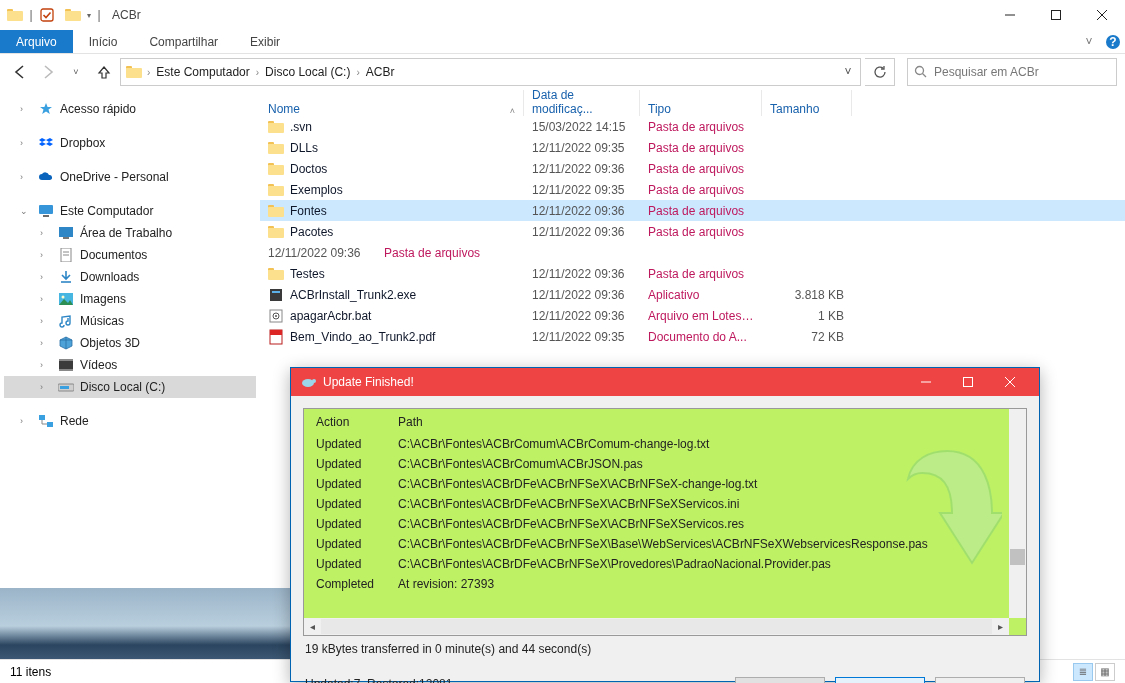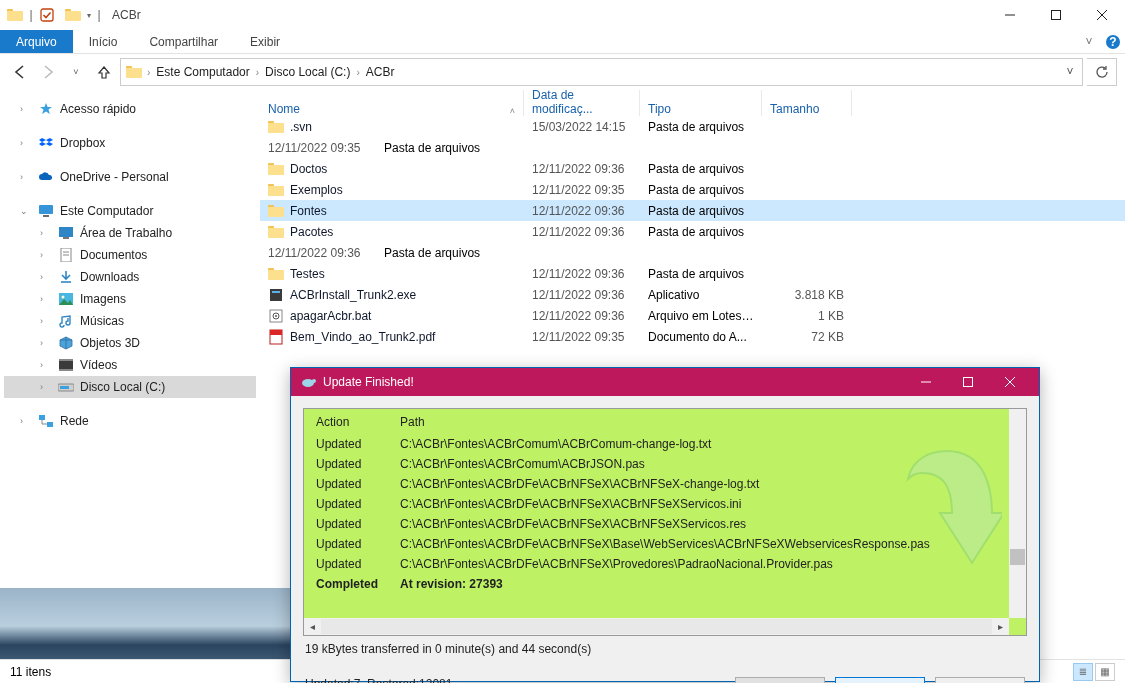--- a/index.html
+++ b/index.html
@@ -54,45 +54,45 @@
 .col-date{width:116px}
 .col-type{width:122px}
 .col-size{width:90px;justify-content:flex-start}
 
 .rows{}
 .row{display:flex;height:21px;align-items:center}
 .row.sel{background:#cce8ff}
 .row .cell{padding:0 8px;overflow:hidden;white-space:nowrap;text-overflow:ellipsis;color:#0f172a}
 .row .cell.name{width:264px;display:flex;align-items:center;gap:6px}
 .row .cell.date{width:116px;color:#555}
-.row .cell.type{width:122px;color:#000000}
+.row .cell.type{width:122px;color:#be185d}
 .row .cell.size{width:90px;text-align:right;color:#555}
 .file-ico{width:16px;height:16px;display:flex;align-items:center;justify-content:center}
 
 
 .statusbar{position:absolute;left:0;right:0;bottom:0;height:24px;border-top:1px solid #e3e3e3;display:flex;align-items:center;padding:0 10px;background:#fff}
 .statusbar .viewbtns{margin-left:auto;display:flex;gap:2px}
 .viewbtn{width:20px;height:18px;border:1px solid #ccc;display:flex;align-items:center;justify-content:center;font-size:10px;color:#666}
 .viewbtn.active{background:#cce8ff;border-color:#99c9ef}
 
 
 .wallpaper{position:absolute;left:0;bottom:0;width:290px;height:95px;background:linear-gradient(#9bb4c8 0%,#b9cfde 40%,#2b4560 60%,#5a7793 100%);z-index:0}
 
 
 .dialog{position:absolute;left:290px;top:367px;width:750px;height:315px;background:#f0f0f0;border:1px solid #0063b1;box-shadow:0 4px 16px rgba(0,0,0,.3);z-index:10}
-.dlg-title{height:28px;background:#be185d;color:#fff;display:flex;align-items:center;padding:2px 8px}
+.dlg-title{height:28px;background:#ef4444;color:#fff;display:flex;align-items:center;padding:2px 8px}
 .dlg-title .t-icon{width:18px;height:18px;margin-right:6px;display:flex;align-items:center;justify-content:center}
 .dlg-title .t-controls{margin-left:auto;display:flex;gap:0}
 .dlg-title .t-btn{width:42px;height:28px;display:flex;align-items:center;justify-content:center;color:#fff}
 .dlg-body{padding:12px;position:relative}
 .logbox{border:1px solid #999;background:#bef264;height:228px;position:relative;overflow:hidden}
 .logtable{width:100%;font-size:12px}
 .logtable th{text-align:left;padding:4px 10px;font-weight:400;color:#222}
 .logtable td{padding:2px 10px;color:#222;white-space:nowrap}
-.logtable tr.completed td{font-weight:700}
+.logtable tr.completed td{font-weight:400}
 .log-scroll-v{position:absolute;right:0;top:0;bottom:17px;width:17px;background:#f0f0f0}
 .log-scroll-v .thumb{position:absolute;left:1px;right:1px;top:140px;height:16px;background:#c1c1c1}
 .log-scroll-h{position:absolute;left:0;right:17px;bottom:0;height:17px;background:#f0f0f0;display:flex;align-items:center}
 .log-scroll-h .arrow{width:17px;text-align:center;color:#555;font-size:10px}
 .log-scroll-h .track{flex:1;background:#e8e8e8;height:15px}
 .log-arrow-watermark{position:absolute;right:24px;top:34px;width:110px;height:130px;opacity:.45;pointer-events:none}
 
 .dlg-transfer{margin:6px 2px 11px 2px;color:#222;font-size:12px}
 .dlg-footer{display:flex;align-items:flex-start;padding:10px 2px 0 2px}
 .dlg-summary{color:#222}
@@ -202,20 +202,27 @@
     <div class="bc-tail">
       <div class="dd">˅</div>
     </div>
   </div>
   <div class="refresh">
       <svg width="14" height="14">
         <path d="M12 7a5 5 0 1 1-1.8-3.8" fill="none" stroke="#555" stroke-width="1.3"></path>
         <path d="M11 1 L11 4 L8 4" fill="none" stroke="#555" stroke-width="1.3"></path>
       </svg>
     </div>
+  <div class="search">
+    <svg width="14" height="14" style="margin-right:6px">
+        <circle cx="5.5" cy="5.5" r="4" fill="none" stroke="#888" stroke-width="1.3"></circle>
+        <line x1="8.5" y1="8.5" x2="12" y2="12" stroke="#888" stroke-width="1.3"></line>
+      </svg>
+    <span>Pesquisar em ACBr</span>
+  </div>
 </div>
 
 <div class="main">
   <div class="sidebar">
     <div class="tree-item">
         <span class="chev">›</span>
         <span class="tree-icon">
           <svg width="14" height="14">
             <path d="M7 1 L8.6 5 L13 5 L9.5 7.6 L10.8 12 L7 9.4 L3.2 12 L4.5 7.6 L1 5 L5.4 5 Z" fill="#3aa0e0"></path>
           </svg>
@@ -367,20 +374,29 @@
                 <rect class="body" x="0" y="3" width="16" height="10" rx="1"></rect>
               </svg>
             </span>
             <span>.svn</span>
           </div>
           <div class="cell date">15/03/2022 14:15</div>
           <div class="cell type">Pasta de arquivos</div>
           <div class="cell size"></div>
         </div>
         <div class="row">
+          <div class="cell name">
+            <span class="file-ico">
+              <svg class="folder-svg" viewBox="0 0 16 14">
+                <rect class="tab" x="0" y="1" width="6" height="3" rx="1"></rect>
+                <rect class="body" x="0" y="3" width="16" height="10" rx="1"></rect>
+              </svg>
+            </span>
+            <span>DLLs</span>
+          </div>
           <div class="cell date">12/11/2022 09:35</div>
           <div class="cell type">Pasta de arquivos</div>
           <div class="cell size"></div>
         </div>
         <div class="row">
           <div class="cell name">
             <span class="file-ico">
               <svg class="folder-svg" viewBox="0 0 16 14">
                 <rect class="tab" x="0" y="1" width="6" height="3" rx="1"></rect>
                 <rect class="body" x="0" y="3" width="16" height="10" rx="1"></rect>

